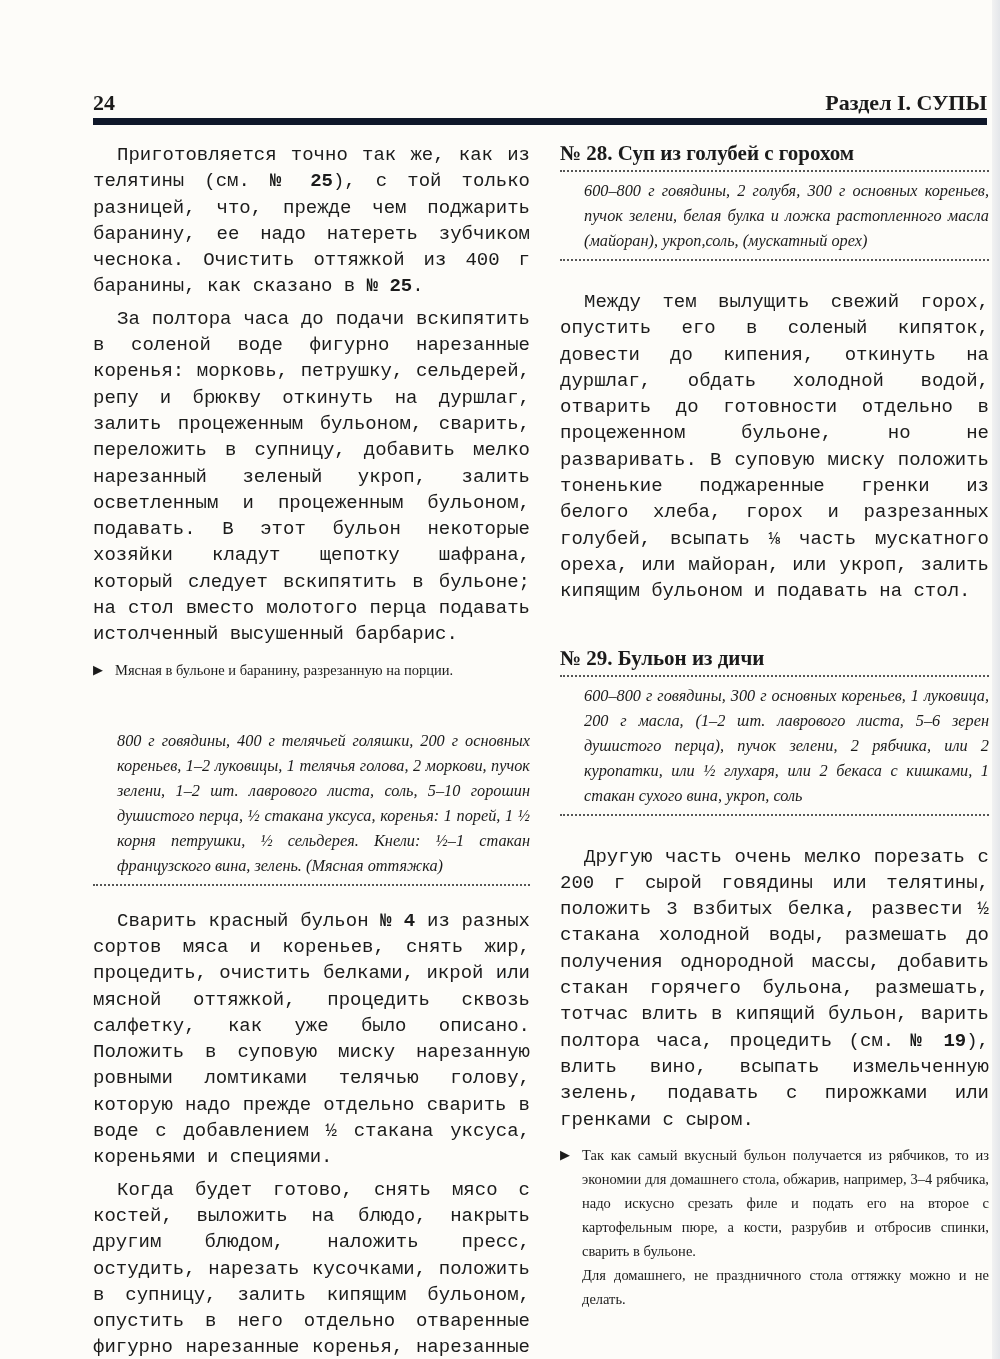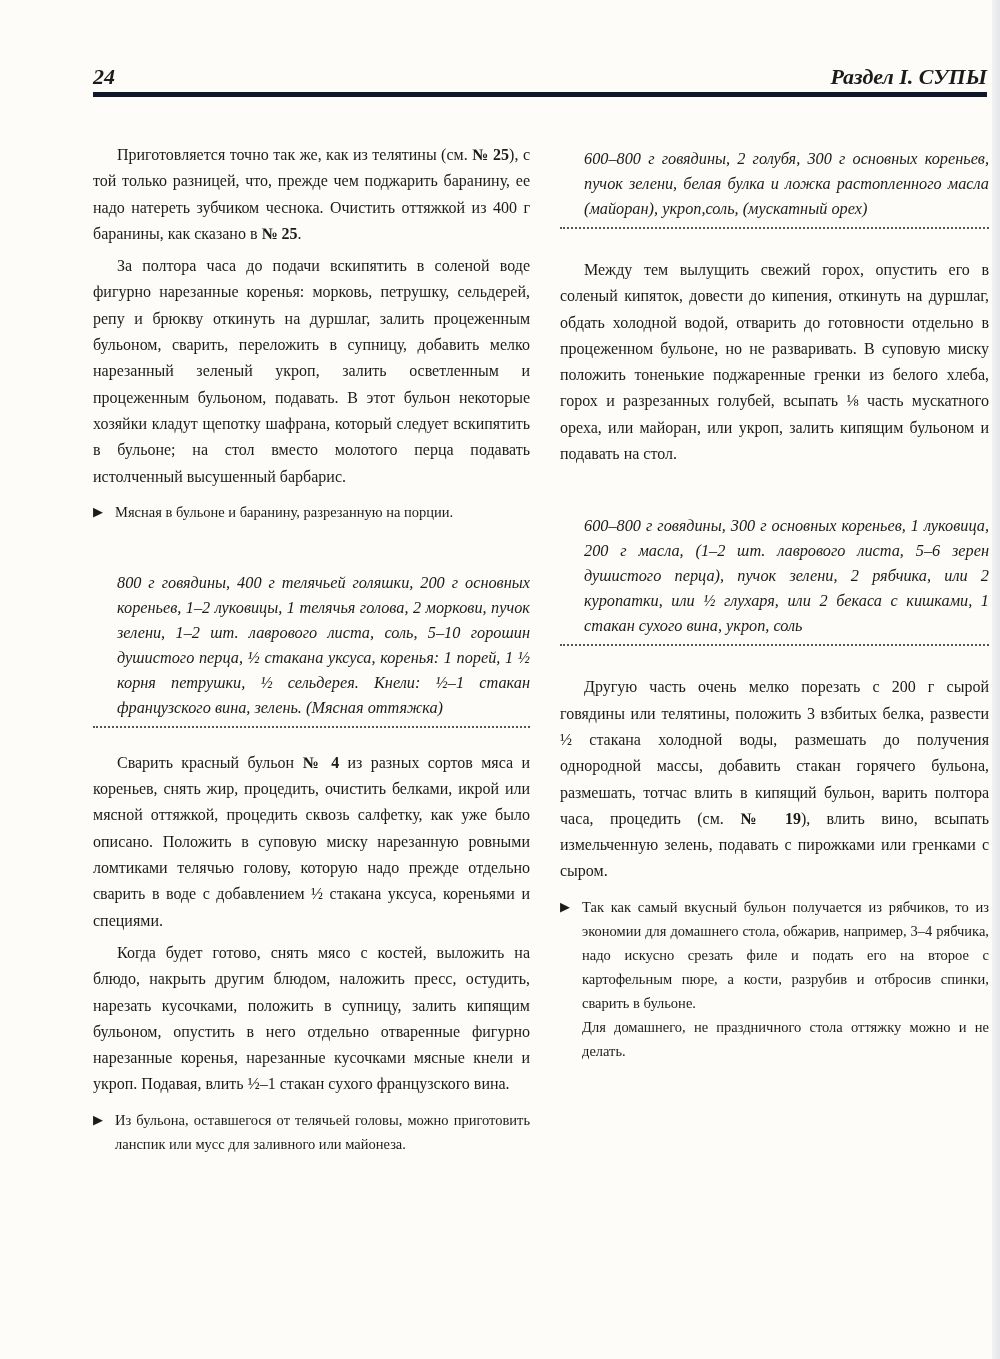--- a/index.html
+++ b/index.html
@@ -8,40 +8,39 @@
     background: #fdfcf9;
     font-family: "DejaVu Serif", "Liberation Serif", serif;
     color: #1b1b1b;
     position: relative;
   }
   .page-edge {
     position: absolute; top: 0; right: 0; width: 8px; height: 100%;
     background: linear-gradient(to right, #f2f2f2, #e4e6ea);
   }
   .header {
-    position: absolute; left: 93px; top: 64px; width: 894px; height: 28px;
-    border-bottom: 5px solid #0f172a;
-    font-style: italic;
+    position: absolute; left: 93px; top: 90px; width: 894px; height: 28px;
+    border-bottom: 7px solid #0f172a;
   }
   .page-number {
     position: absolute; left: 0; top: 0;
     font-family: "Liberation Serif", serif; font-weight: bold; font-size: 22px;
   }
   .section-title {
     position: absolute; right: 0; top: 0;
     font-family: "Liberation Serif", serif; font-weight: bold; font-size: 22px;
   }
   .col { position: absolute; top: 142px; }
   .col-left { left: 93px; width: 437px; }
   .col-right { left: 560px; width: 429px; top: 140px; }
 
   p.body {
     margin: 0;
-    font-family: Liberation Serif, serif;
-    font-size: 16px; line-height: 26.3px;
+    font-family: Liberation Mono, monospace;
+    font-size: 19px; line-height: 26.3px;
     text-align: justify;
     text-indent: 24px;
     hyphens: manual;
   }
   p.body b { font-weight: bold; }
   .gap { height: 6px; }
 
   .note {
     display: flex; gap: 12px; margin-top: 10px;
     font-family: "Liberation Serif", serif;
@@ -92,27 +91,29 @@
   <p class="body"><span>Сварить красный бульон </span><b>№ 4</b><span> из разных сортов мяса и кореньев, снять жир, процедить, очистить белками, икрой или мясной оттяжкой, процедить сквозь салфетку, как уже было описано. Положить в суповую миску нарезанную ровными ломтиками телячью голову, которую надо прежде отдельно сварить в воде с добавлением ½ стакана уксуса, кореньями и специями.</span></p>
   <div class="gap"></div>
   <p class="body">Когда будет готово, снять мясо с костей, выложить на блюдо, накрыть другим блюдом, наложить пресс, остудить, нарезать кусочками, положить в супницу, залить кипящим бульоном, опустить в него отдельно отваренные фигурно нарезанные коренья, нарезанные кусочками мясные кнели и укроп. Подавая, влить ½–1 стакан сухого французского вина.</p>
   <div class="note">
     <span class="arrow">▶</span>
     <span class="note-text">Из бульона, оставшегося от телячьей головы, можно приготовить ланспик или мусс для заливного или майонеза.</span>
   </div>
 </div>
 
 <div class="col col-right">
+  <h2 class="recipe-title">№ 28. Суп из голубей с горохом</h2>
   <div class="ingredients">600–800 г говядины, 2 голубя, 300 г основных кореньев, пучок зелени, белая булка и ложка растопленного масла (майоран), укроп,соль, (мускатный орех)</div>
   <div class="spacer-md"></div>
   <div class="gap"></div>
   <p class="body">Между тем вылущить свежий горох, опустить его в соленый кипяток, довести до кипения, откинуть на дуршлаг, обдать холодной водой, отварить до готовности отдельно в процеженном бульоне, но не разваривать. В суповую миску положить тоненькие поджаренные гренки из белого хлеба, горох и разрезанных голубей, всыпать ⅛ часть мускатного ореха, или майоран, или укроп, залить кипящим бульоном и подавать на стол.</p>
 
   <div class="spacer-lg"></div>
 
+  <h2 class="recipe-title">№ 29. Бульон из дичи</h2>
   <div class="ingredients">600–800 г говядины, 300 г основных кореньев, 1 луковица, 200 г масла, (1–2 шт. лаврового листа, 5–6 зерен душистого перца), пучок зелени, 2 рябчика, или 2 куропатки, или ½ глухаря, или 2 бекаса с кишками, 1 стакан сухого вина, укроп, соль</div>
   <div class="spacer-md"></div>
   <div class="gap"></div>
   <p class="body"><span>Другую часть очень мелко порезать с 200 г сырой говядины или телятины, положить 3 взбитых белка, развести ½ стакана холодной воды, размешать до получения однородной массы, добавить стакан горячего бульона, размешать, тотчас влить в кипящий бульон, варить полтора часа, процедить (см. </span><b>№ 19</b><span>), влить вино, всыпать измельченную зелень, подавать с пирожками или гренками с сыром.</span></p>
   <div class="note">
     <span class="arrow">▶</span>
     <span class="note-text">
       <span>Так как самый вкусный бульон получается из рябчиков, то из экономии для домашнего стола, обжарив, например, 3–4 рябчика, надо искусно срезать филе и подать его на второе с картофельным пюре, а кости, разрубив и отбросив спинки, сварить в бульоне.</span><br>
       <span>Для домашнего, не праздничного стола оттяжку можно и не делать.</span>
     </span>

